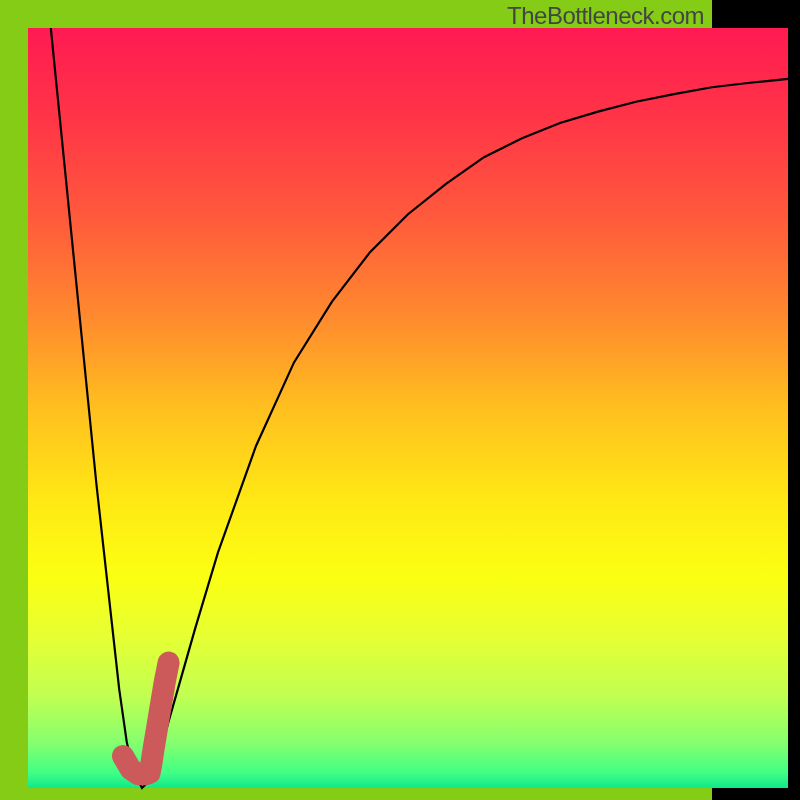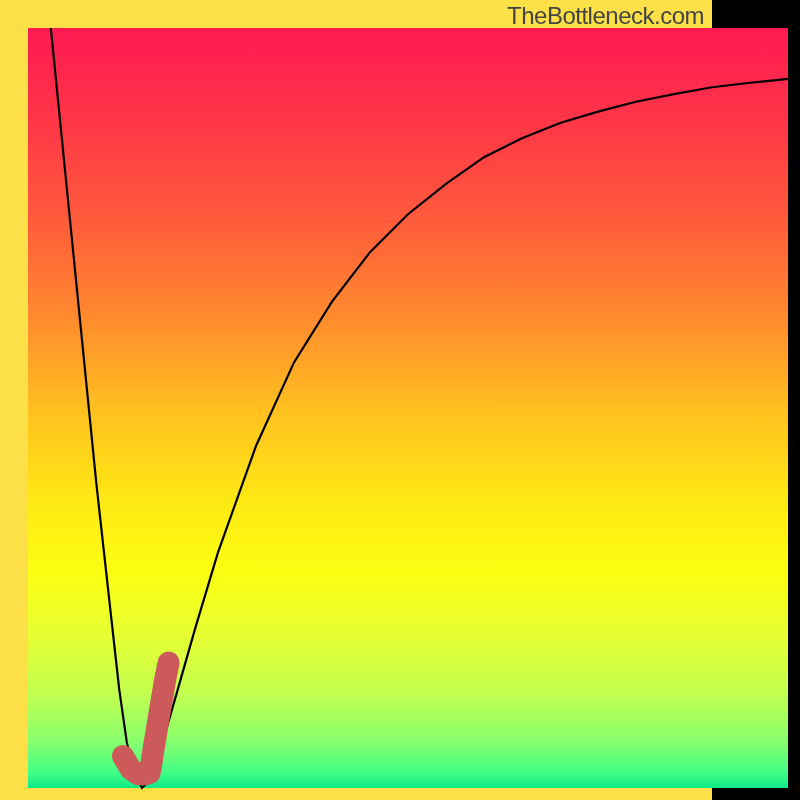--- a/index.html
+++ b/index.html
@@ -8,21 +8,21 @@
     width: 800px;
     height: 800px;
     overflow: hidden;
     background: #000;
     font-family: Arial, Helvetica, sans-serif;
   }
   .chart-outer {
     position: relative;
     width: 712px;
     height: 800px;
-    background: #fde047;
+    background: #84cc16;
   }
   .watermark {
     position: absolute;
     top: 2px;
     right: 8px;
     color: #444;
     font-size: 24px;
     font-weight: normal;
     letter-spacing: -0.5px;
     z-index: 5;

